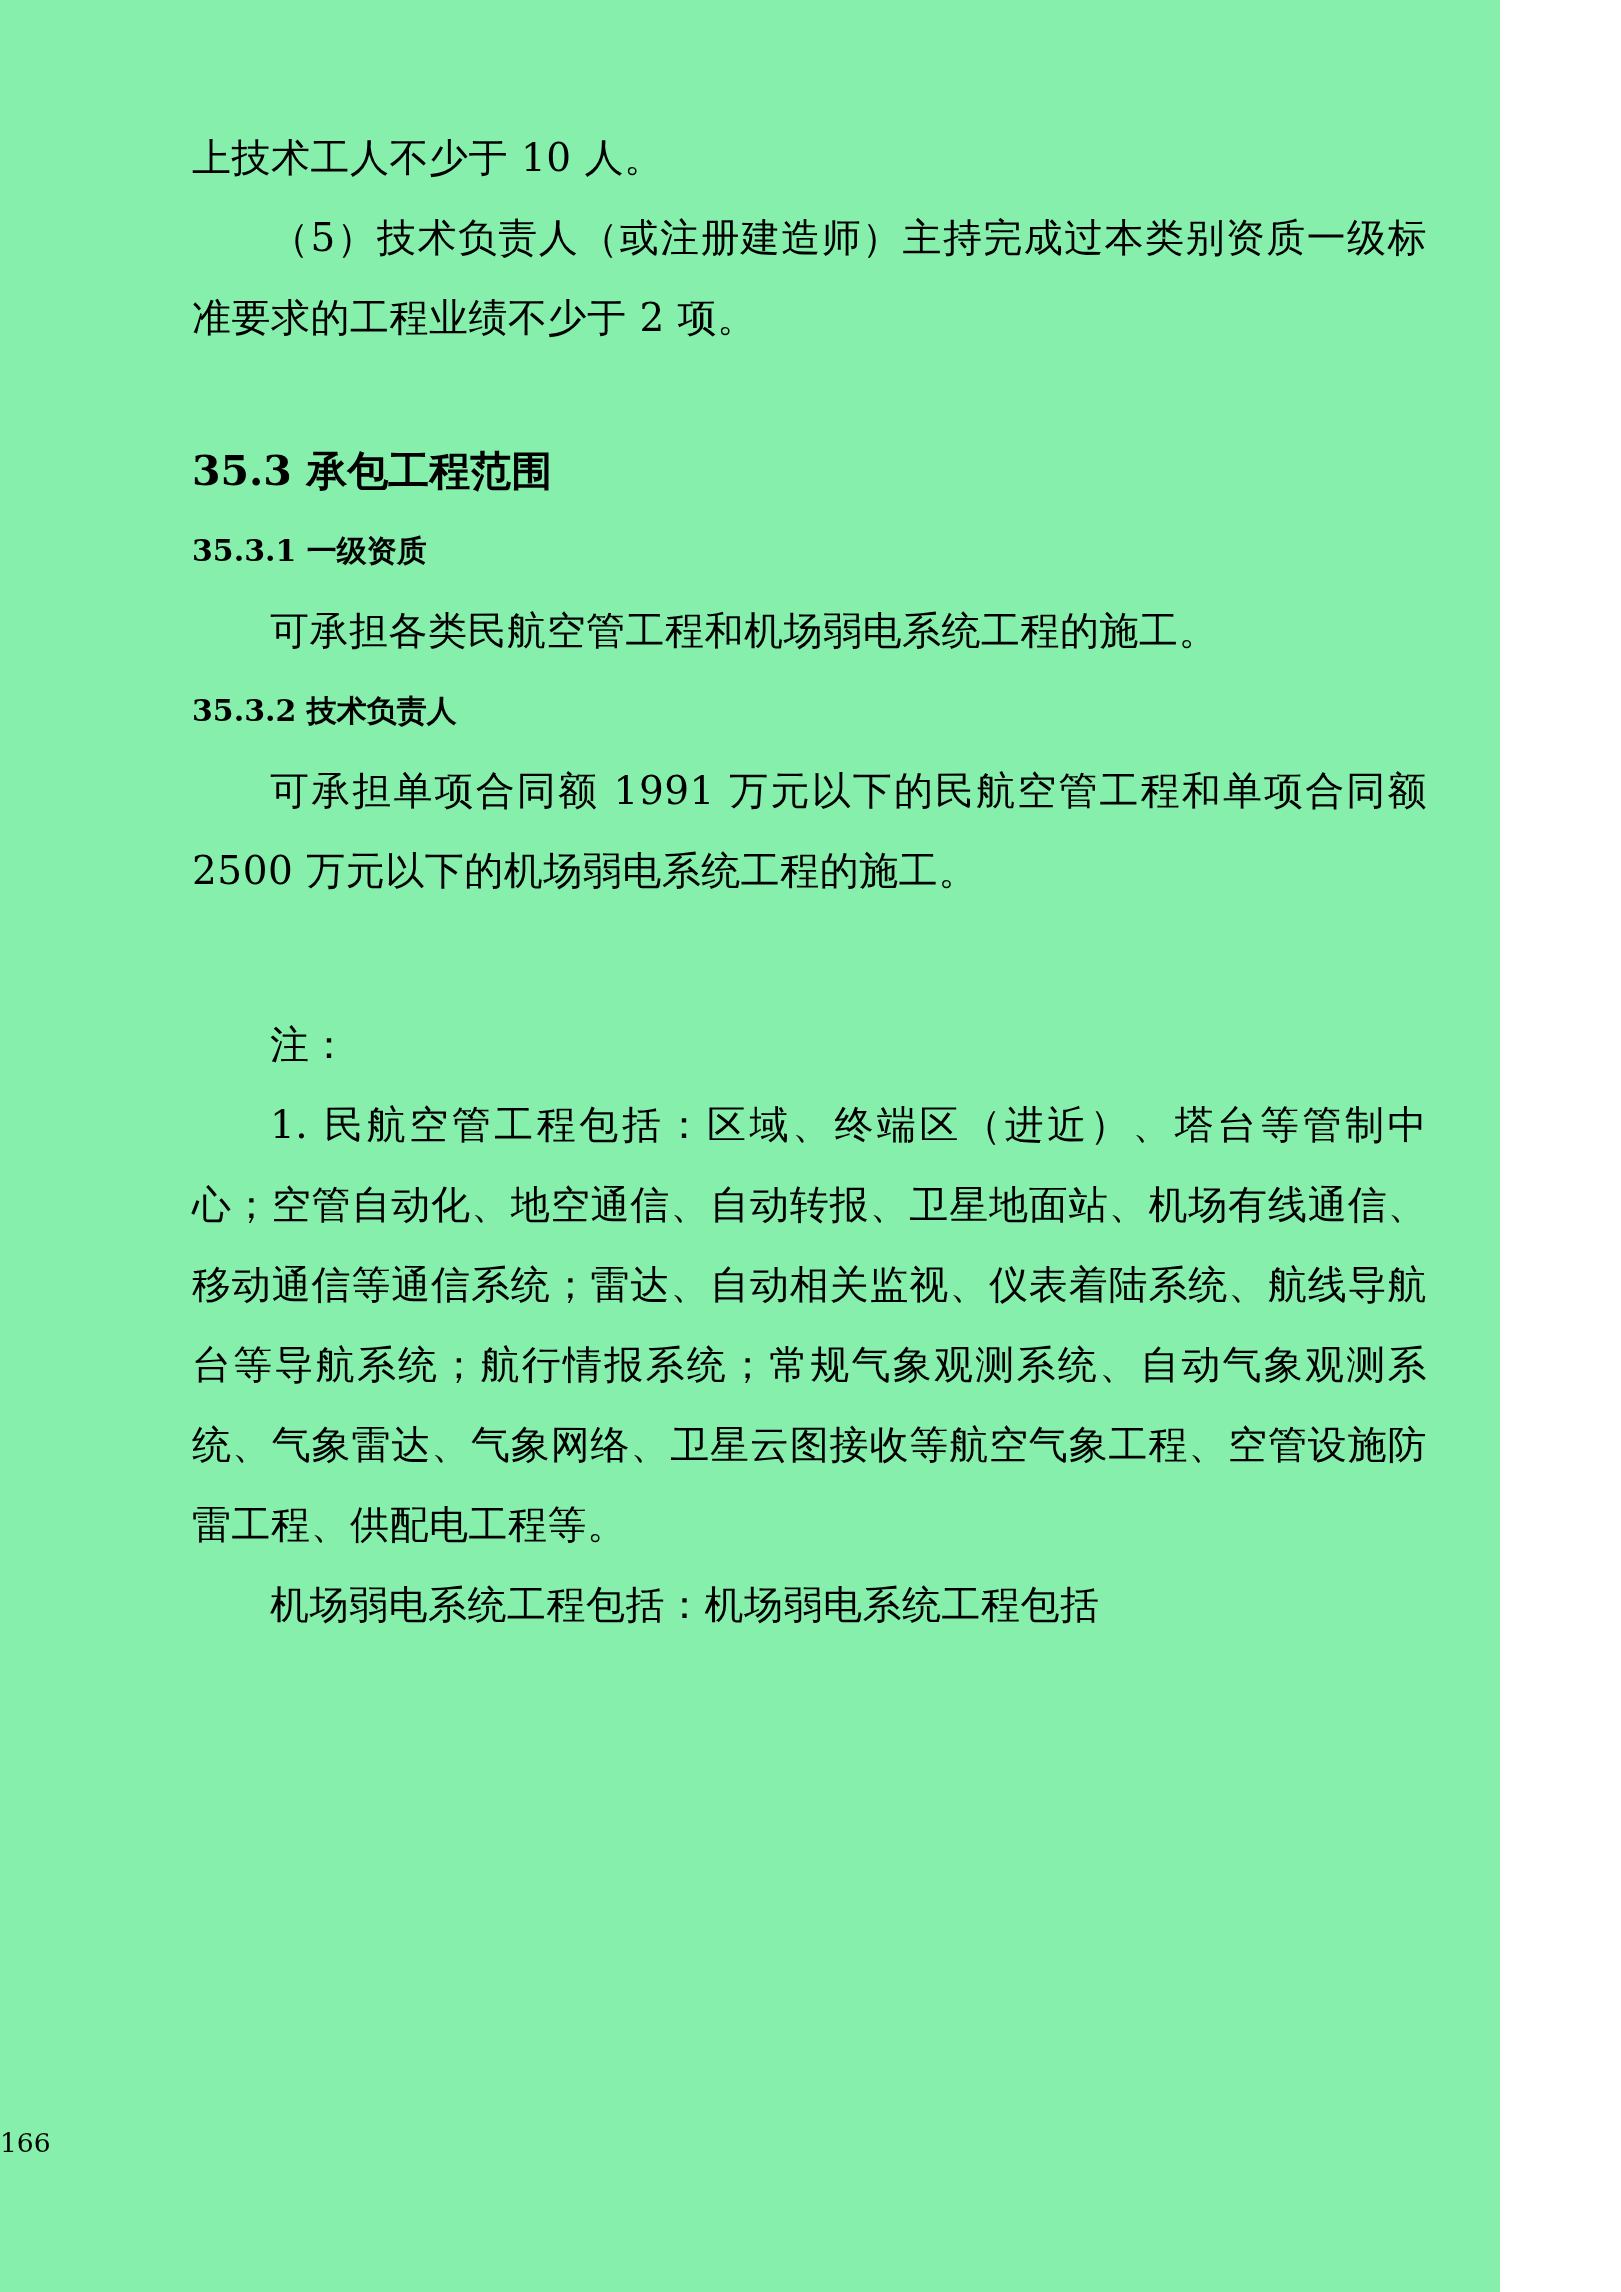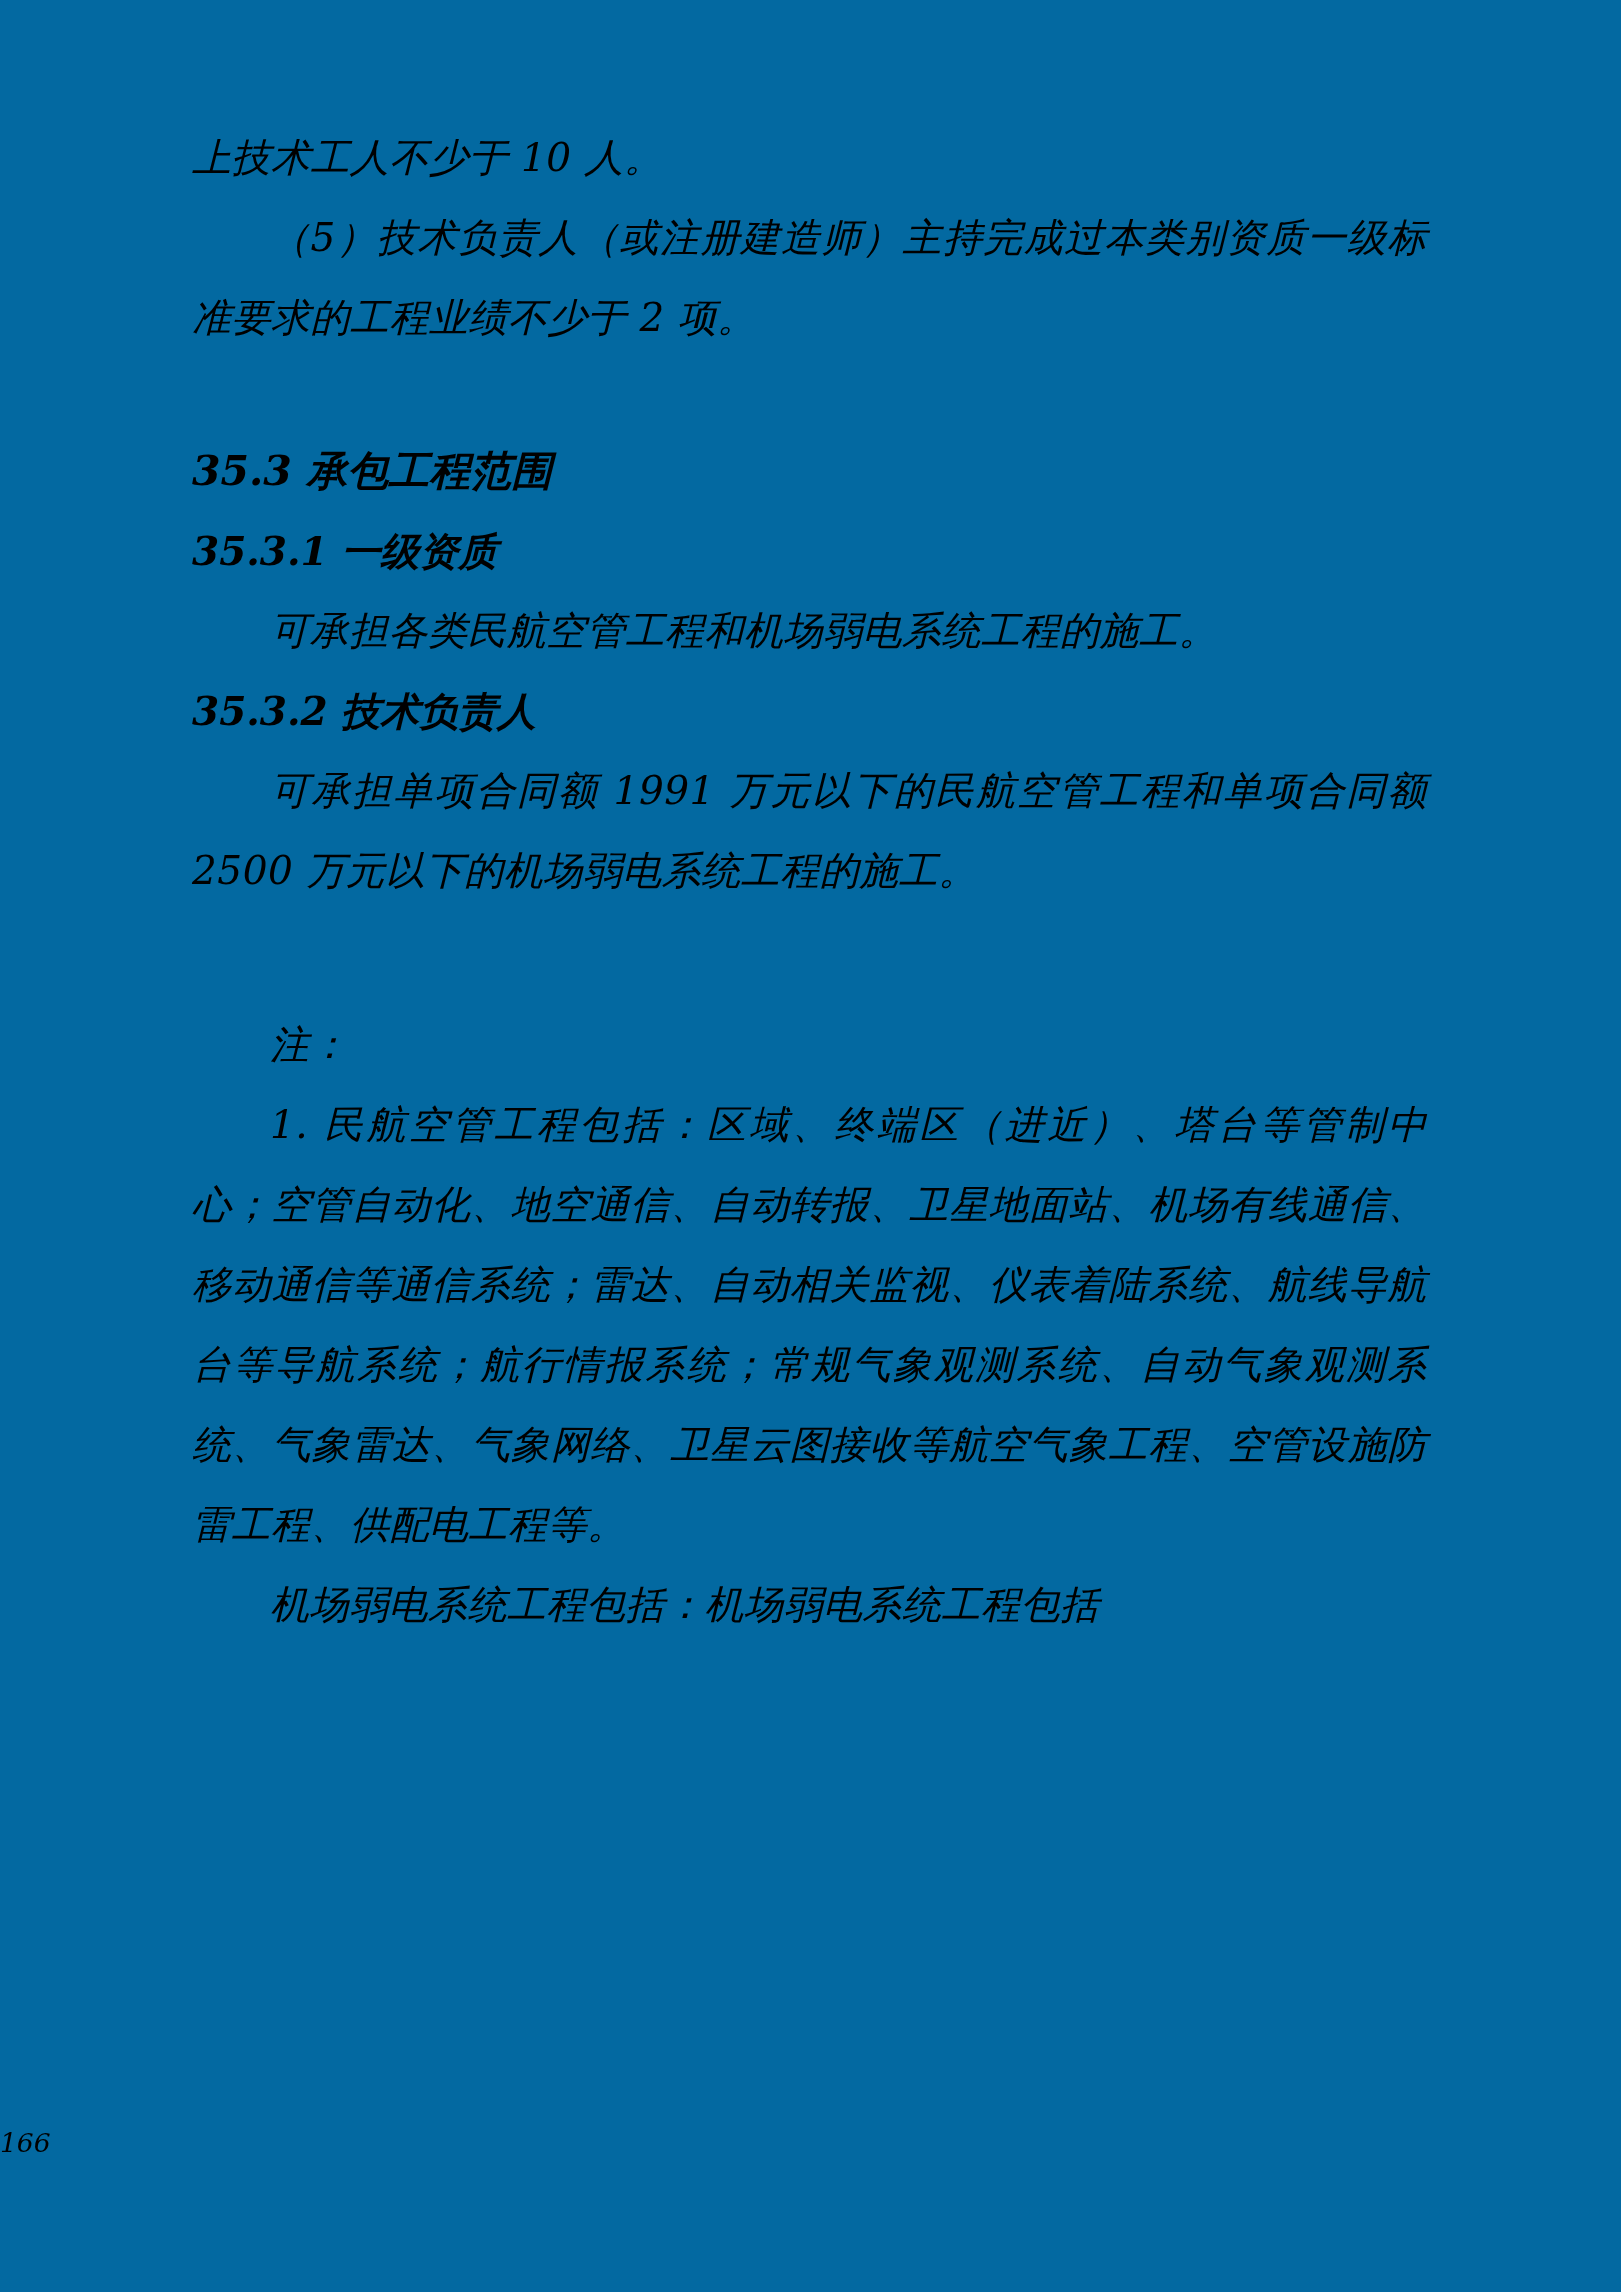--- a/index.html
+++ b/index.html
@@ -2,28 +2,27 @@
 <html><head>
 <meta charset="utf-8">
 <style>
   html, body {
     margin: 0;
     padding: 0;
     background: #ffffff;
   }
   .page {
     position: relative;
-    width: 1621px;
+    width: 1500px;
     height: 2293px;
-    background: #0369a1;
+    background: #86efac;
     box-sizing: border-box;
     font-family: "DejaVu Serif", "Liberation Serif", serif;
     color: #000000;
     overflow: hidden;
-    font-style: italic;
   }
   .content {
     position: absolute;
     left: 192px;
     top: 118px;
     width: 1235px;
   }
   p {
     margin: 0;
     font-size: 39px;
@@ -37,21 +36,21 @@
   }
   .h-center {
     text-align: left;
     font-weight: bold;
     font-size: 41px;
     line-height: 80px;
     margin: 0;
   }
   .h-sub {
     font-weight: bold;
-    font-size: 39px;
+    font-size: 30px;
     line-height: 80px;
     margin: 0;
     text-align: left;
   }
   .spacer-lg { height: 73px; }
   .gap-before-note { height: 94px; }
   .page-number {
     position: absolute;
     left: 0;
     right: 0;

